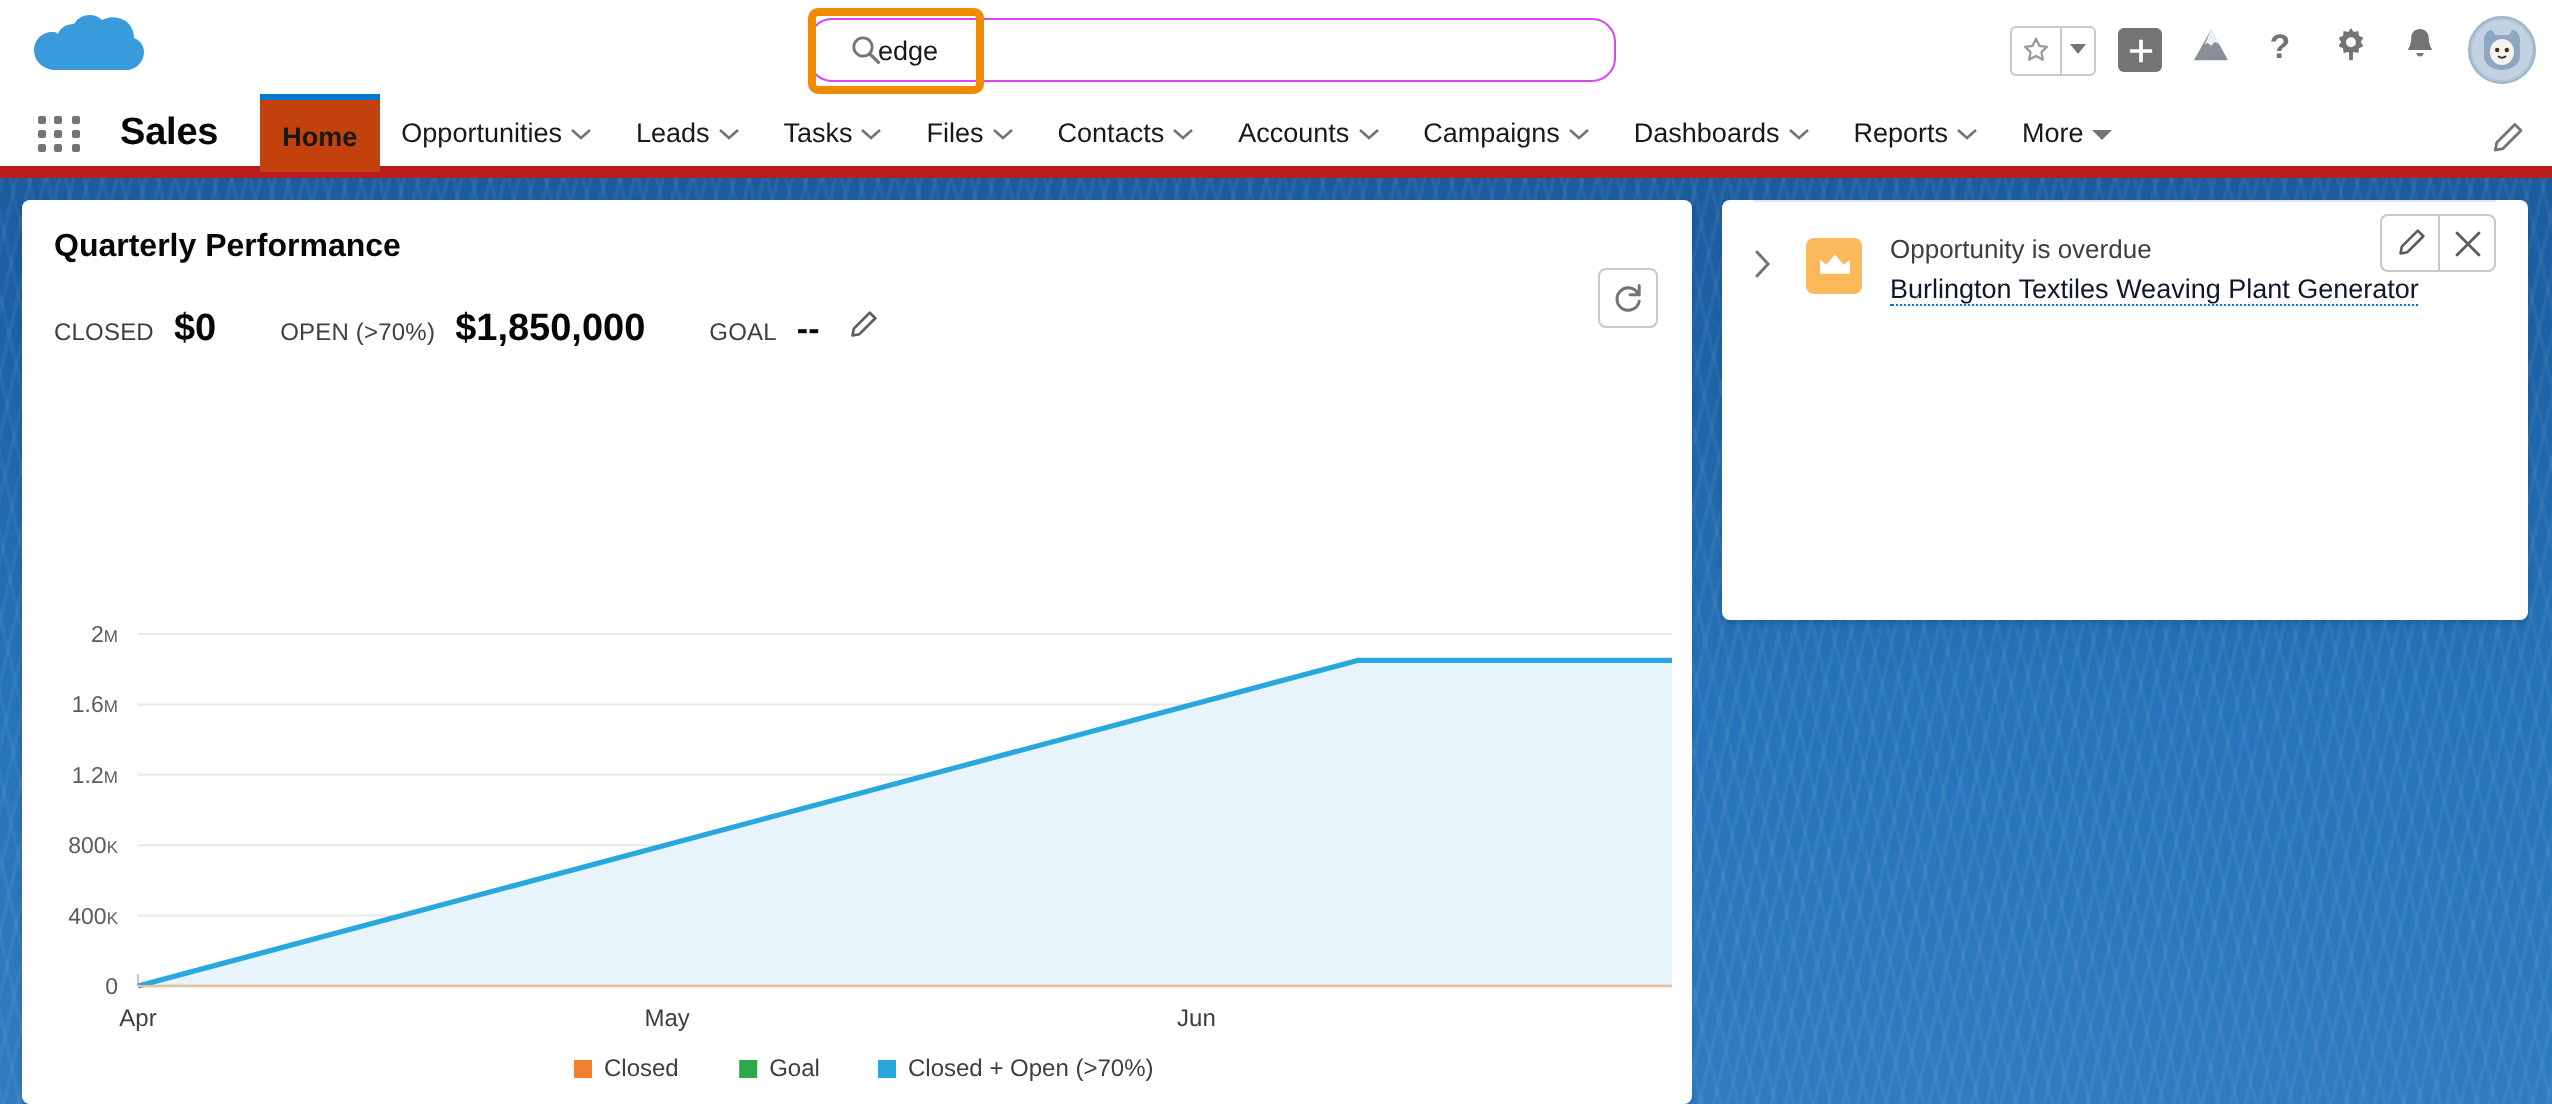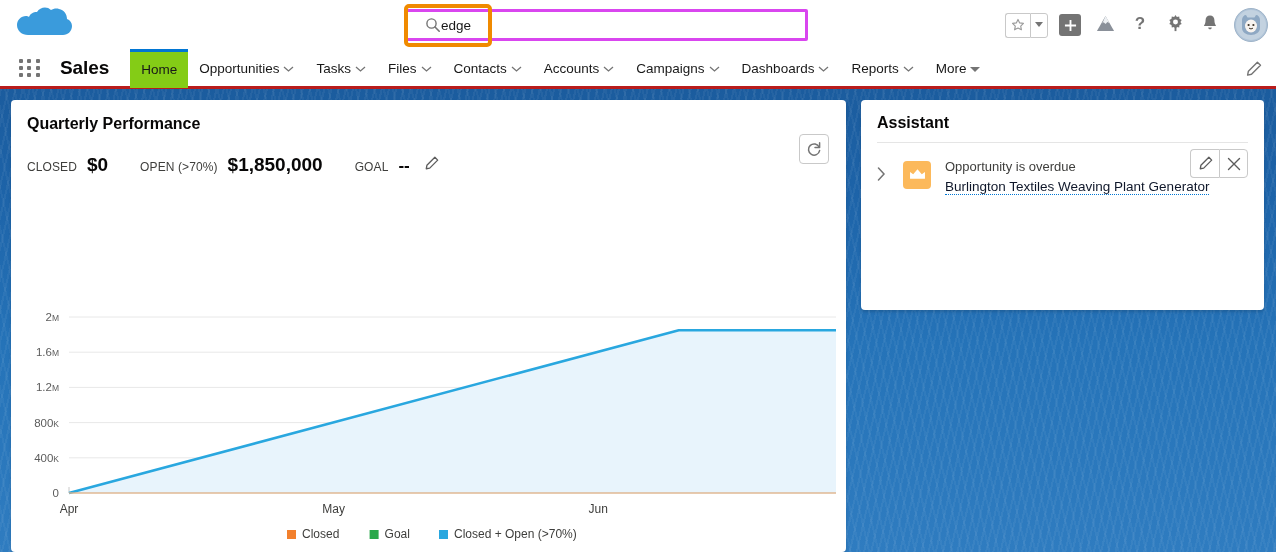--- a/index.html
+++ b/index.html
@@ -19,21 +19,21 @@
     align-items: center;
   }
   .sf-logo { position: absolute; left: 12px; top: 5px; width: 62px; height: 40px; }
 
   .search-wrap {
     position: absolute; left: 404px; top: 9px;
     width: 404px; height: 32px;
   }
   .search-box {
     width: 100%; height: 100%;
-    border: 3px solid #d946ef; border-radius: 2px;
+    border: 1px solid #d946ef; border-radius: 12px;
     background: #fff;
     display: flex; align-items: center;
     padding-left: 34px;
     font-size: 13.5px; color: #181818;
   }
   .search-icon-pos {
     position: absolute; left: 21px; top: 8px;
     width: 16px; height: 16px;
   }
   .highlight-box {
@@ -68,43 +68,43 @@
     background: #b0c4d8; border: 1px solid #9fb4c9;
     overflow: hidden; display: flex; align-items: center; justify-content: center;
     margin-left: 2px;
   }
 
   
   .nav-bar {
     position: relative; height: 39px;
     background: #ffffff;
     display: flex; align-items: center;
-    border-bottom: 3px solid #b91c1c;
+    border-bottom: 6px solid #b91c1c;
   }
   .app-launcher {
     margin-left: 19px;
     width: 22px; height: 22px;
     display: grid; grid-template-columns: repeat(3, 1fr);
     gap: 3px; align-content: center; cursor: pointer;
   }
   .app-launcher i { width: 4px; height: 4px; background: #747474; border-radius: 1px; display: block; }
   .app-name {
     margin-left: 19px; font-size: 19px; font-weight: bold; color: #080707;
     letter-spacing: -0.1px;
   }
   .nav-items { display: flex; align-items: stretch; height: 39px; margin-left: 21px; }
   .nav-item {
     display: flex; align-items: center; gap: 4px;
     padding: 0 11px; font-size: 13.5px; color: #181818;
     cursor: pointer; position: relative; white-space: nowrap;
   }
   .nav-item.active {
-    background: #84cc16;
+    background: #c2410c;
     border-top: 3px solid #0176d3;
-    font-weight: normal;
+    font-weight: bold;
   }
   .chev { display: inline-block; }
   .pencil-nav { position: absolute; right: 14px; top: 11px; cursor: pointer; }
 
   
   .page-body {
     position: relative;
     height: 463px;
     background:
       repeating-linear-gradient(103deg, rgba(255,255,255,0.05) 0 2px, rgba(255,255,255,0) 2px 7px),
@@ -291,20 +291,28 @@
 
     <div class="nav-item">
       <span>Opportunities</span>
       <span class="chev">
         <svg width="11" height="8" viewBox="0 0 11 8">
             <path d="M1 2l4.5 4L10 2" fill="none" stroke="#747474" stroke-width="1.3"></path>
           </svg>
       </span>
     </div>
 
+    <div class="nav-item">
+      <span>Leads</span>
+      <span class="chev">
+        <svg width="11" height="8" viewBox="0 0 11 8">
+            <path d="M1 2l4.5 4L10 2" fill="none" stroke="#747474" stroke-width="1.3"></path>
+          </svg>
+      </span>
+    </div>
 
     <div class="nav-item">
       <span>Tasks</span>
       <span class="chev">
         <svg width="11" height="8" viewBox="0 0 11 8">
             <path d="M1 2l4.5 4L10 2" fill="none" stroke="#747474" stroke-width="1.3"></path>
           </svg>
       </span>
     </div>
 
@@ -434,21 +442,20 @@
           <text x="291" y="233" font-family="Liberation Sans, sans-serif" font-size="12" fill="#3e3e3c">Closed</text>
           <rect x="358.6" y="225" width="9" height="9" fill="#2aa84a"></rect>
           <text x="373.6" y="233" font-family="Liberation Sans, sans-serif" font-size="12" fill="#3e3e3c">Goal</text>
           <rect x="428" y="225" width="9" height="9" fill="#29a7df"></rect>
           <text x="443" y="233" font-family="Liberation Sans, sans-serif" font-size="12" fill="#3e3e3c">Closed + Open (&gt;70%)</text>
         </svg>
     </div>
   </div>
 
   <div class="card asst-card">
-    <div class="card-title asst-title">Assistant</div>
 
     <div class="asst-row">
       <span class="asst-chev">
         <svg width="9" height="14" viewBox="0 0 9 14">
             <path d="M1.5 1L7 7l-5.5 6" fill="none" stroke="#747474" stroke-width="1.5" stroke-linecap="round"></path>
           </svg>
       </span>
 
       <span class="crown-tile">
         <svg width="17" height="14" viewBox="0 0 18 15">

